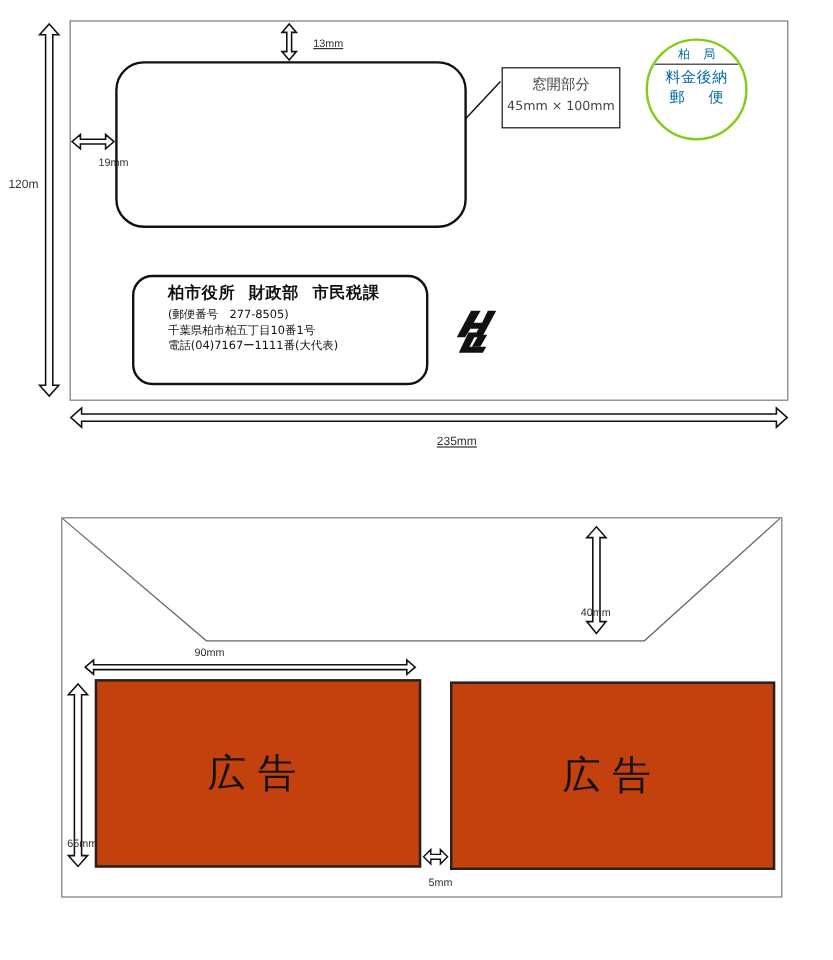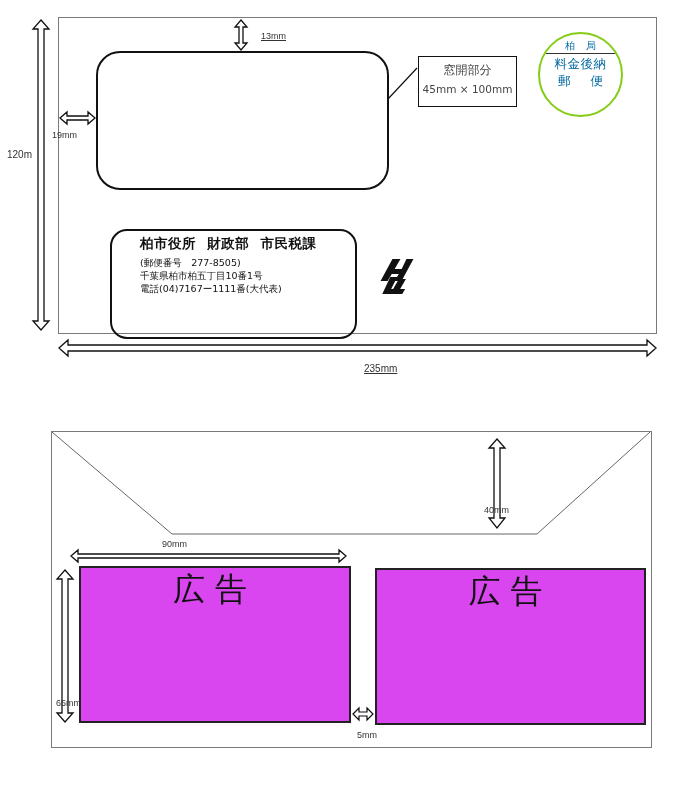--- a/index.html
+++ b/index.html
@@ -17,22 +17,22 @@
     .stamp { position:absolute; border:2px solid #84cc16; border-radius:50%; box-sizing:border-box; overflow:hidden;
              text-align:center; color:#0369a1; font-family:"DejaVu Sans", sans-serif; }
     .stamp .top { height:20px; border-bottom:1.2px solid #333; font-size:10px; line-height:24px; letter-spacing:4px; padding-left:4px; box-sizing:border-box; }
     .stamp .mid { font-size:12.5px; margin-top:2px; letter-spacing:0.5px; }
     .stamp .bot { font-size:12.5px; letter-spacing:8px; padding-left:8px; }
     .addr { position:absolute; border:2px solid #111; border-radius:17px; box-sizing:border-box; padding:4px 0 0 28px;
             font-family:"DejaVu Sans", sans-serif; color:#111; }
     .addr .name { font-size:13.5px; font-weight:bold; font-family:"DejaVu Serif", serif; letter-spacing:0.5px; margin-bottom:3px; word-spacing:6px; }
     .addr .line { font-size:9.5px; line-height:13px; }
     .logo { position:absolute; font-size:30px; font-weight:bold; font-style:italic; color:#111; font-family:"DejaVu Sans", sans-serif; transform:skewX(-10deg); letter-spacing:-6px; }
-    .ad { position:absolute; border:2px solid #222; box-sizing:border-box; background:#d946ef;
-          display:flex; align-items:flex-start; justify-content:center; font-size:32px; letter-spacing:10px; color:#111;
+    .ad { position:absolute; border:2px solid #222; box-sizing:border-box; background:#c2410c;
+          display:flex; align-items:center; justify-content:center; font-size:32px; letter-spacing:10px; color:#111;
           font-family:"DejaVu Sans", sans-serif; }
   </style>
 </head>
 <body>
 
 <div class="envelope" style="left:58px; top:17px; width:599px; height:317px;"></div>
 
 <svg class="canvas" width="694" height="800">
   <defs>
     <g id="dummy"></g>
@@ -70,37 +70,37 @@
     <polygon points="65,570 73,579 68,579 68,713 73,713 65,722 57,713 62,713 62,579 57,579"></polygon>
   </g>
 
   <g fill="#fff" stroke="#111" stroke-width="1.2">
     <polygon points="353,714 359,708 359,712 367,712 367,708 373,714 367,720 367,716 359,716 359,720"></polygon>
   </g>
 </svg>
 
 <div class="label label-md" style="left:7px; top:149px;">120m</div>
 <div class="label" style="left:261px; top:31px;text-decoration:underline;">13mm</div>
-<div class="label" style="left:52px; top:130px;">19mm</div>
+<div class="label" style="left:82px; top:130px;">19mm</div>
 <div class="label label-md" style="left:364px; top:363px;text-decoration:underline;">235mm</div>
 
 <div class="window" style="left:96px; top:51px; width:293px; height:139px;"></div>
 
 <div class="callout" style="left:418px; top:56px; width:99px; height:51px;">
   <div class="l1">窓開部分</div>
   <div class="l2">45mm × 100mm</div>
 </div>
 
 <div class="stamp" style="left:538px; top:32px; width:85px; height:85px;">
   <div class="top">柏 局</div>
   <div class="mid">料金後納</div>
   <div class="bot">郵 便</div>
 </div>
 
-<div class="addr" style="left:110px; top:229px; width:247px; height:110px;">
+<div class="addr" style="left:110px; top:229px; width:247px; height:92px;">
   <div class="name">柏市役所 財政部 市民税課</div>
   <div class="line">(郵便番号　277-8505)</div>
   <div class="line">千葉県柏市柏五丁目10番1号</div>
   <div class="line">電話(04)7167ー1111番(大代表)</div>
 </div>
 
 <div class="logo" style="left:380px; top:255px;">
   <svg width="32" height="40" viewBox="0 0 32 40">
     <g fill="#111">
       <polygon points="9,4 17,4 13,14 20,14 23,4 30,4 22,26 15,26 18,19 11,19 8,26 1,26"></polygon>

